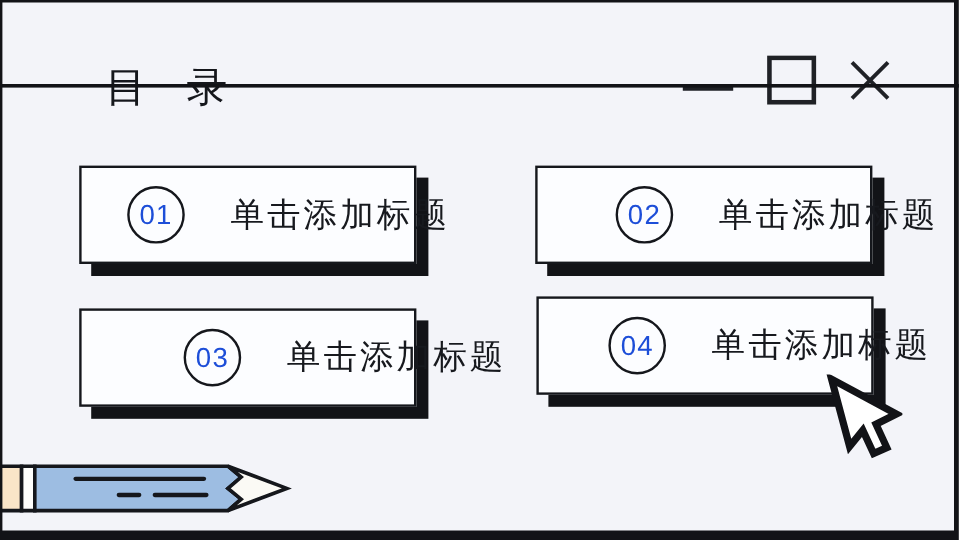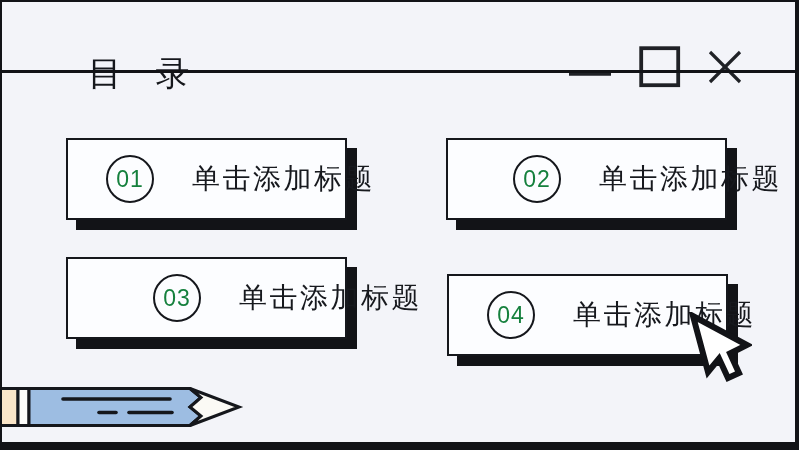--- a/index.html
+++ b/index.html
@@ -35,26 +35,26 @@
   
   .card{
     position:absolute;width:281px;height:82px;box-sizing:border-box;
     background:#fcfdff;border:2.5px solid #15171c;
     box-shadow:10px 10px 0 0 #121317;
     display:flex;align-items:center;
   }
   .card-1{left:66px;top:138px;}
   .card-2{left:446px;top:138px;padding-left:27px;}
   .card-3{left:66px;top:257px;padding-left:47px;}
-  .card-4{left:447px;top:274px;}
+  .card-4{left:447px;top:247px;padding-left:20px;}
   .num-circle{
     width:44px;height:44px;border:2px solid #15171c;border-radius:50%;
     margin-left:38px;flex:0 0 auto;
     display:flex;align-items:center;justify-content:center;
-    font-size:23px;letter-spacing:1px;color:#15803d;background:transparent;
+    font-size:23px;letter-spacing:1px;color:#1d4ed8;background:transparent;
   }
   .card-label{
     margin-left:38px;font-size:28px;letter-spacing:2.5px;color:#17191e;white-space:nowrap;
   }
   
   .pencil{position:absolute;left:0;top:386px;z-index:5;}
   
   .cursor{position:absolute;left:686px;top:312px;z-index:40;}
 </style>
 </head>

